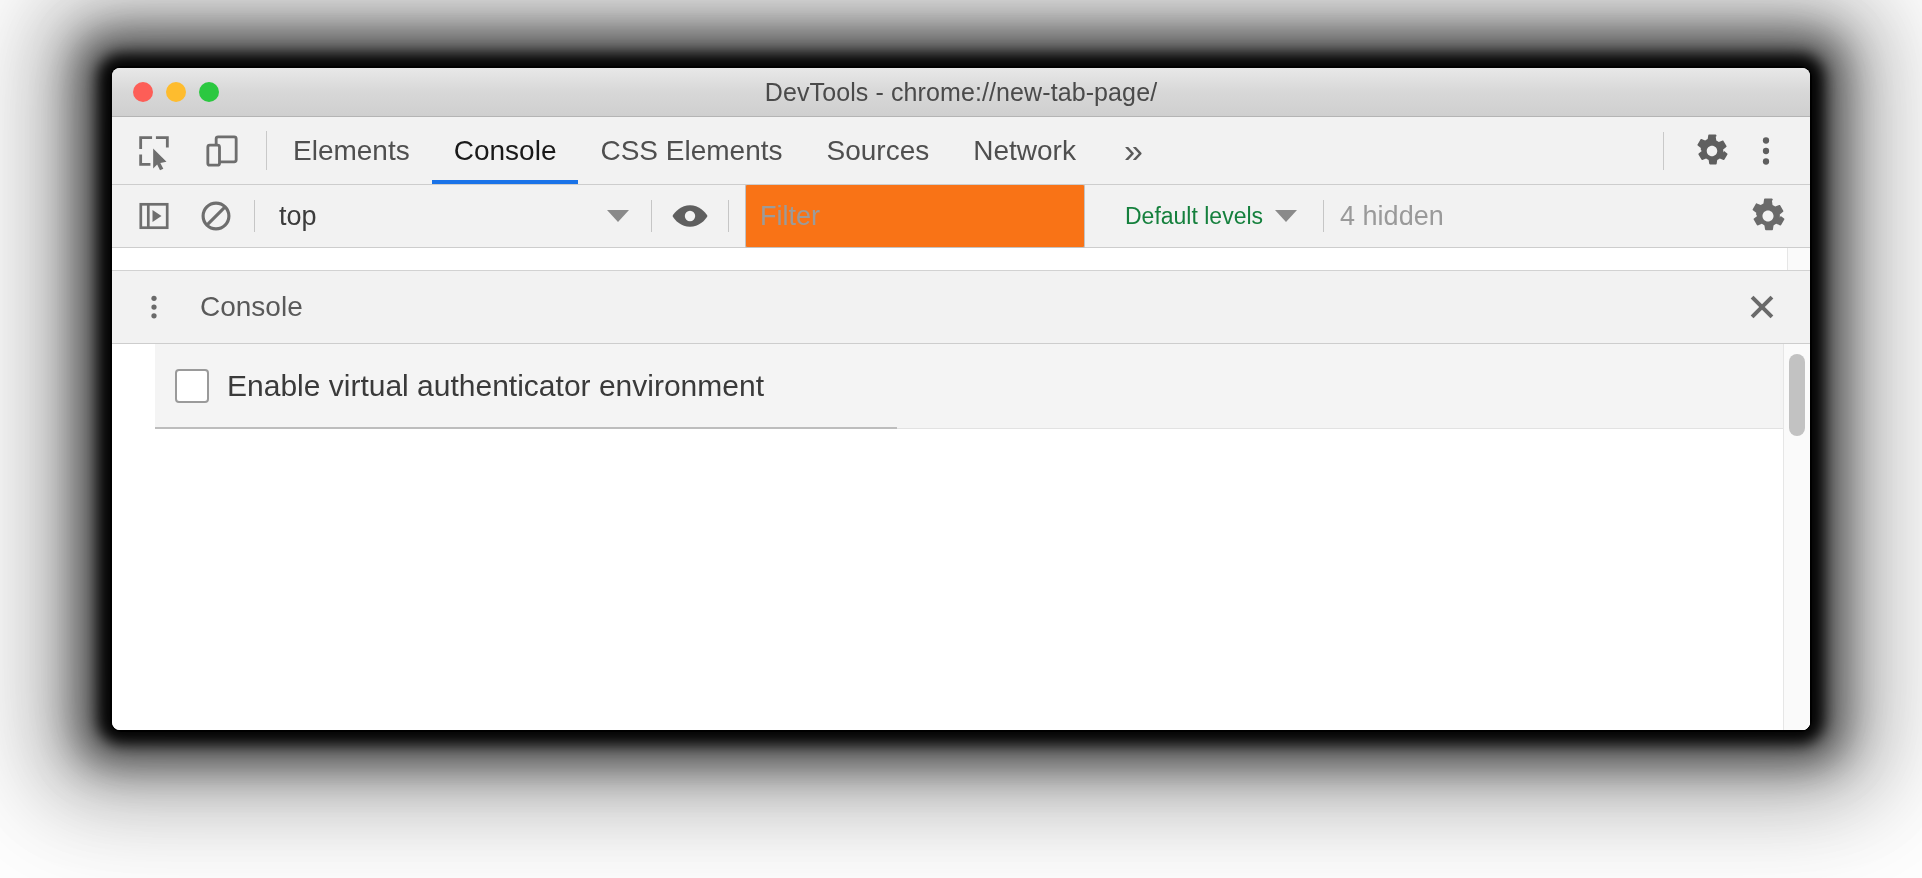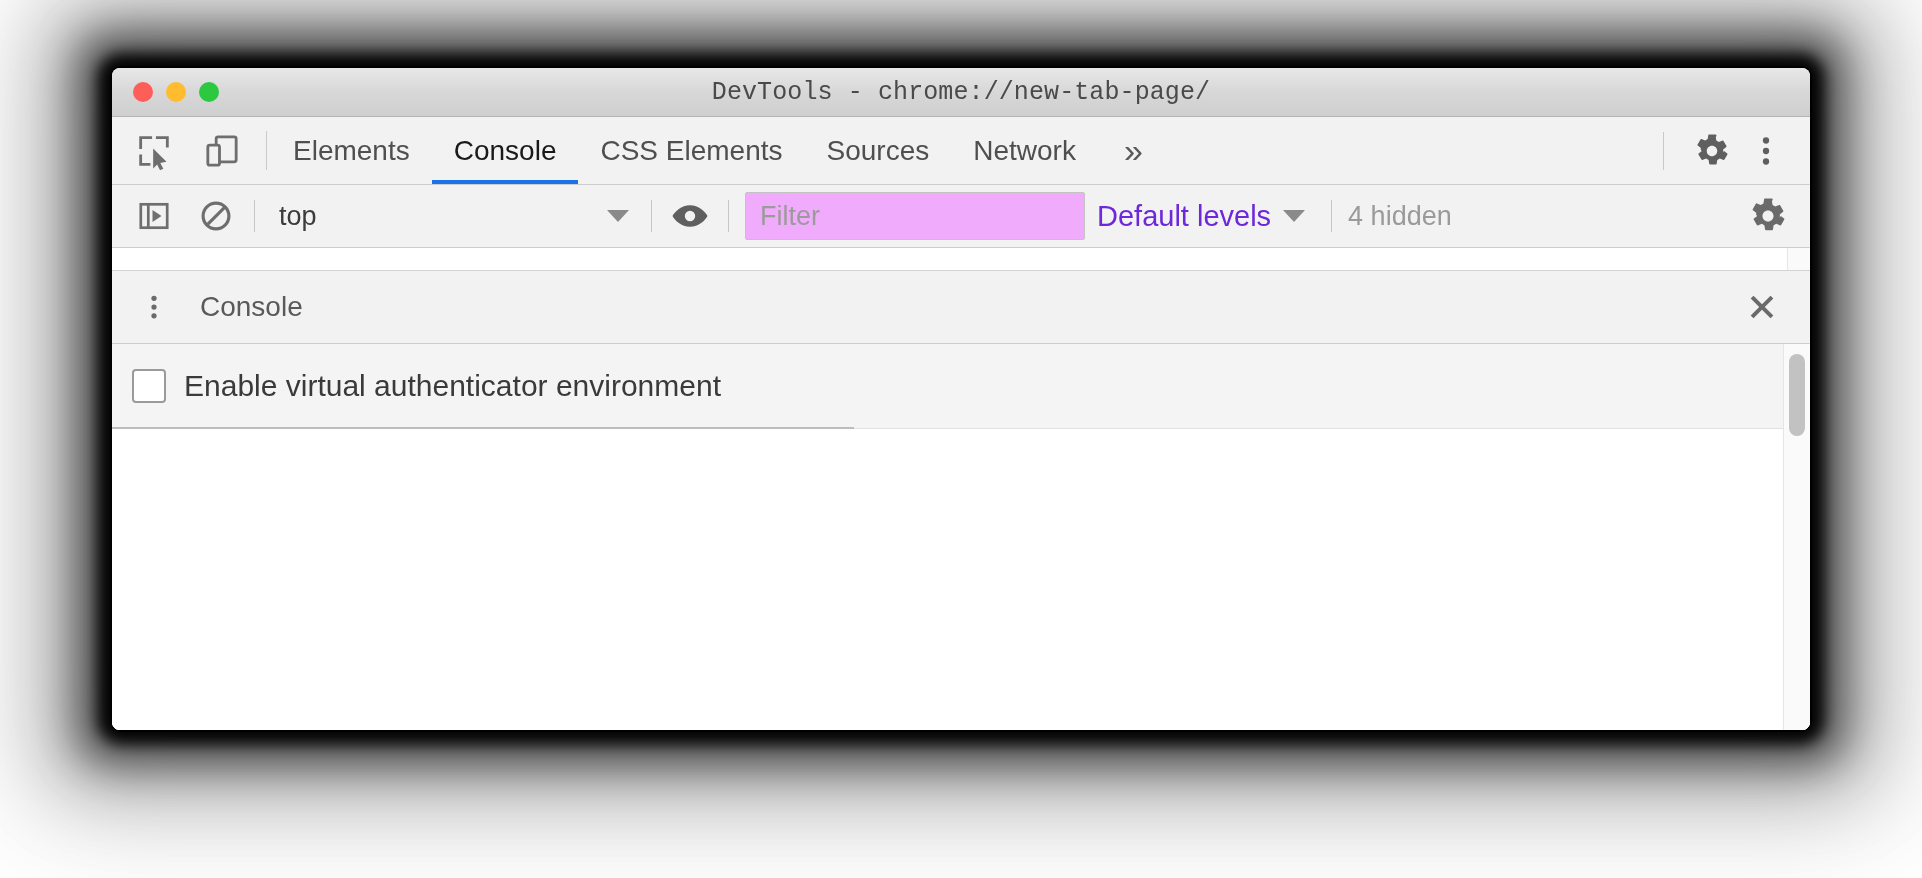--- a/index.html
+++ b/index.html
@@ -51,21 +51,20 @@
 
   
   .titlebar {
     position: relative;
     height: 48px;
     flex: 0 0 48px;
     background: linear-gradient(to bottom, #e8e8e8 0%, #d8d8d8 48%, #cfcfcf 100%);
     border-bottom: 1px solid #b4b4b4;
     display: flex;
     align-items: center;
-    font-family: Liberation Mono, monospace;
   }
   .traffic-lights {
     display: flex;
     gap: 13px;
     margin-left: 21px;
   }
   .light { width: 20px; height: 20px; border-radius: 50%; }
   .light.red    { background: #fd5e57; }
   .light.yellow { background: #febc2e; }
   .light.green  { background: #2bc840; }
@@ -173,22 +172,22 @@
   }
   .context-select .caret { margin-left: auto; margin-right: 6px; }
   .caret {
     width: 0; height: 0;
     border-left: 11px solid transparent;
     border-right: 11px solid transparent;
     border-top: 12px solid #8a8a8a;
   }
   .filter-box {
     width: 340px;
-    height: 48px;
-    background: #f0abfc;
+    height: 64px;
+    background: #f97316;
     border: 1px solid #c3c3c3;
     border-radius: 2px;
     display: flex;
     align-items: center;
     padding: 0 12px;
     box-sizing: border-box;
   }
   .filter-box input {
     border: 0;
     outline: 0;
@@ -196,23 +195,23 @@
     font-size: 27px;
     font-family: "Liberation Sans", sans-serif;
     color: #3c3c3c;
     background: transparent;
   }
   .filter-box input::placeholder { color: #9b9b9b; }
   .levels {
     display: flex;
     align-items: center;
     gap: 12px;
-    margin-left: 12px;
-    font-size: 29px;
-    color: #6d28d9;
+    margin-left: 40px;
+    font-size: 23px;
+    color: #15803d;
     white-space: nowrap;
   }
   .hidden-count {
     font-size: 27px;
     color: #9a9a9a;
     white-space: nowrap;
   }
   .ct-right {
     margin-left: auto;
     display: flex;
@@ -287,20 +286,21 @@
     display: flex;
     align-items: center;
     padding-right: 26px;
   }
 
   .drawer-body {
     flex: 1 1 auto;
     display: flex;
     min-height: 0;
     background: #ffffff;
+    margin-left: 43px;
   }
   .drawer-content {
     flex: 1 1 auto;
     min-width: 0;
     display: flex;
     flex-direction: column;
   }
   .checkbox-row {
     height: 84px;
     flex: 0 0 84px;

